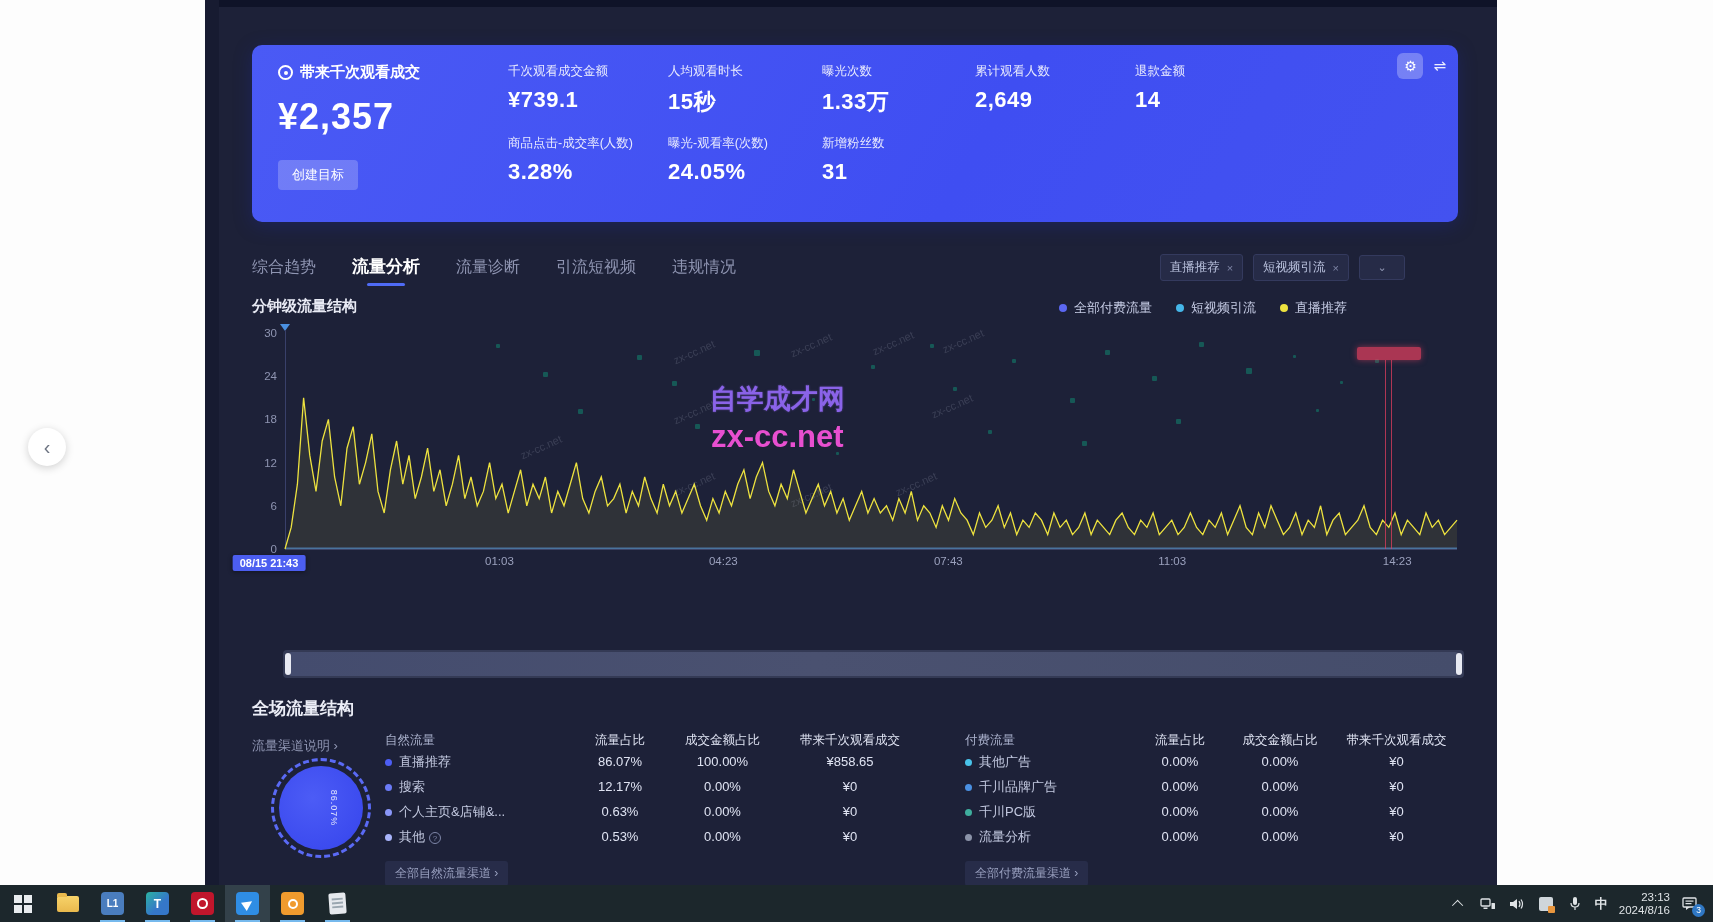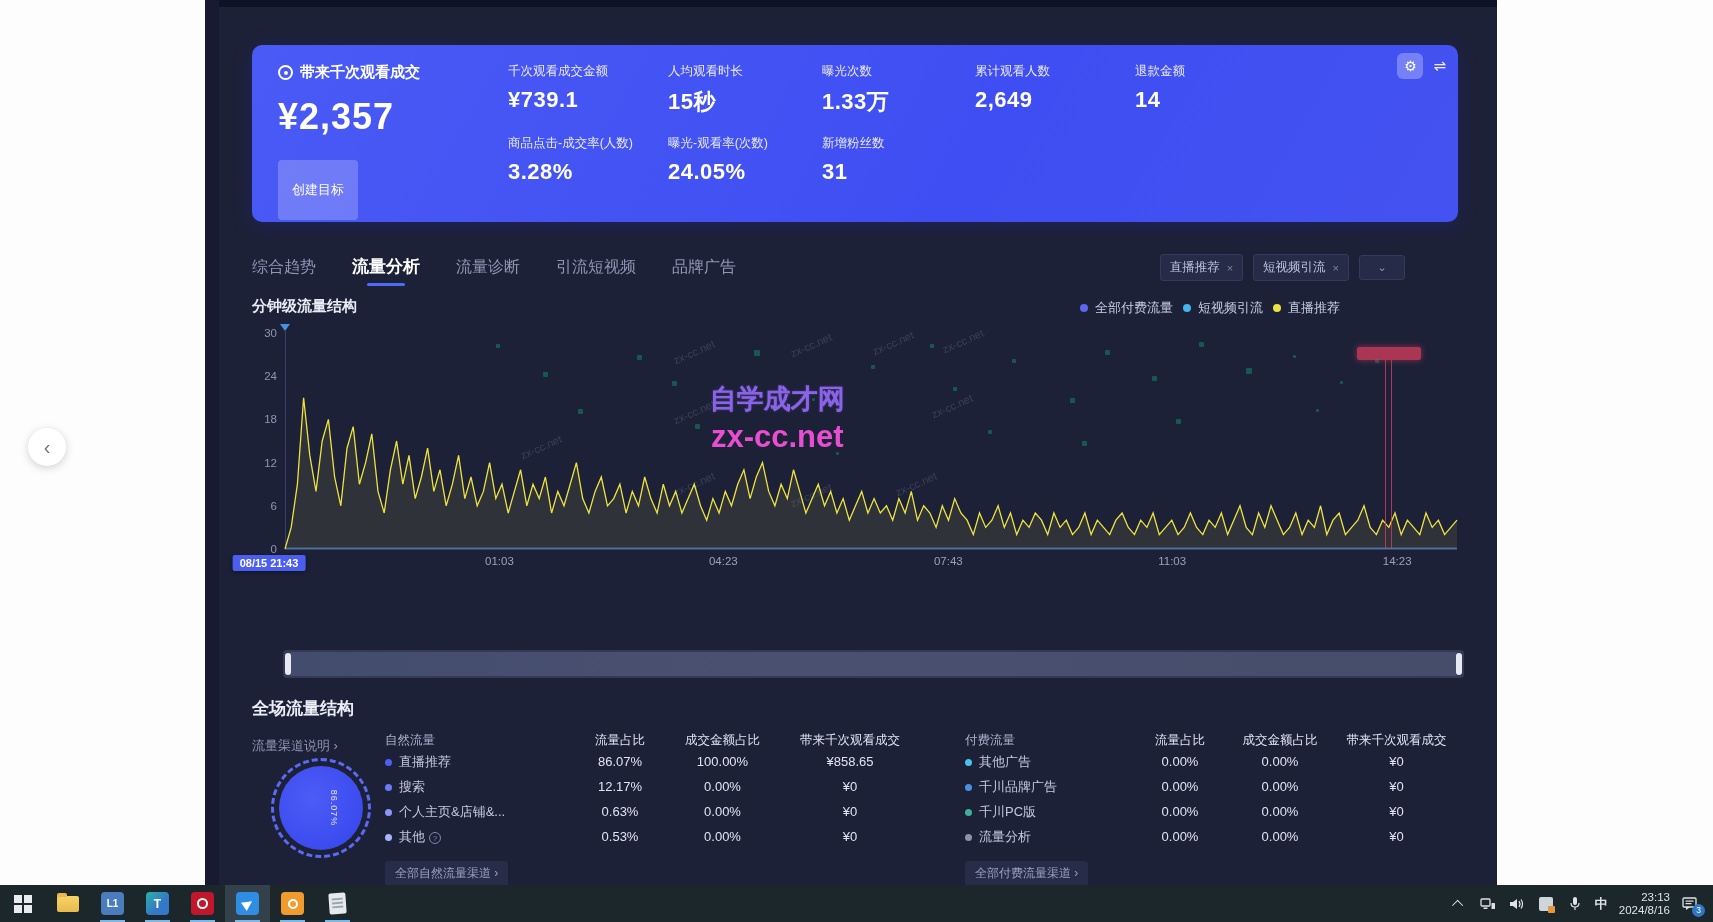--- a/index.html
+++ b/index.html
@@ -20,21 +20,21 @@
   
   .kpi-card { position:absolute; left:47px; top:45px; width:1206px; height:177px; border-radius:10px;
     background:linear-gradient(120deg,#4a5af5 0%,#3f4ef2 60%,#4352f0 100%); color:#fff;
     box-shadow:0 4px 18px rgba(30,40,150,.35); }
   .kpi-main { position:absolute; left:26px; top:18px; width:230px; }
   .kpi-title { display:flex; align-items:center; gap:7px; font-size:15px; font-weight:bold; }
   .target-icon { width:15px; height:15px; border-radius:50%; border:2px solid #fff; position:relative; display:inline-block; }
   .target-icon::after { content:""; position:absolute; left:3.5px; top:3.5px; width:4px; height:4px; border-radius:50%; background:#fff; }
   .kpi-value { font-size:36px; font-weight:bold; letter-spacing:1px; margin-top:14px; }
   .kpi-btn { margin-top:22px; display:inline-block; background:rgba(255,255,255,.22); border:none; color:#fff;
-    font-size:13px; padding:21px 14px; border-radius:4px; cursor:pointer; font-family:inherit; }
+    font-size:13px; padding:6px 14px; border-radius:4px; cursor:pointer; font-family:inherit; }
   .kpi-grid { position:absolute; left:256px; top:18px; display:grid;
     grid-template-columns:160px 154px 153px 160px 160px; grid-auto-rows:72px; }
   .kpi-label { font-size:12.5px; color:rgba(255,255,255,.88); }
   .kpi-val { font-size:22px; font-weight:bold; margin-top:7px; letter-spacing:.5px; }
   .card-actions { position:absolute; right:12px; top:8px; display:flex; align-items:center; gap:10px; }
   .gear-btn { width:26px; height:26px; border-radius:6px; background:rgba(255,255,255,.28); display:flex;
     align-items:center; justify-content:center; font-size:14px; color:#fff; cursor:pointer; }
   .swap-btn { font-size:15px; color:rgba(255,255,255,.9); cursor:pointer; }
 
   
@@ -46,21 +46,21 @@
     bottom:0; width:38px; height:3px; border-radius:2px; background:#4f6bf5; }
   .chips { position:absolute; right:92px; top:2px; display:flex; gap:10px; align-items:center; }
   .chip { background:#262b47; border:1px solid #343a5e; color:#bcc4e0; font-size:12.5px;
     padding:4px 9px; border-radius:3px; display:flex; align-items:center; gap:7px; cursor:pointer; }
   .chip .x { color:#7d84a5; font-size:11px; }
   .chip-drop { background:#262b47; border:1px solid #343a5e; color:#8f95b2; width:46px; height:25px;
     border-radius:3px; display:flex; align-items:center; justify-content:center; font-size:11px; cursor:pointer; }
 
   
   .chart-title { position:absolute; left:47px; top:297px; font-size:15px; font-weight:bold; color:#e9ebf5; }
-  .legend { position:absolute; right:157px; top:299px; display:flex; gap:10px; }
+  .legend { position:absolute; right:150px; top:299px; display:flex; gap:24px; }
   .legend-item { display:flex; align-items:center; gap:7px; font-size:13px; color:#c7cde6; cursor:pointer; }
   .legend-dot { width:8px; height:8px; border-radius:50%; display:inline-block; }
 
   .plot-wrap { position:absolute; left:80px; top:333px; width:1172px; height:216px; }
   .plot-svg { position:absolute; left:0; top:0; width:100%; height:100%; overflow:visible; }
   .y-axis-line { position:absolute; left:80px; top:330px; width:1px; height:219px; background:#39406a; }
   .y-axis-cap { position:absolute; left:75px; top:324px; width:0; height:0;
     border-left:5px solid transparent; border-right:5px solid transparent; border-top:7px solid #4a90e2; }
   .y-tick { position:absolute; width:40px; text-align:right; font-size:11.5px; color:#8f95b2; transform:translateY(-50%); }
   .x-tick { position:absolute; top:555px; transform:translateX(-50%); font-size:11.5px; color:#9ba1bd; white-space:nowrap; }
@@ -214,21 +214,21 @@
         <div class="swap-btn"><span>⇌</span></div>
       </div>
     </div>
 
     <div class="tabs-row">
       <div class="tabs" id="tabsBox">
           <div class="tab">综合趋势</div>
           <div class="tab active">流量分析</div>
           <div class="tab">流量诊断</div>
           <div class="tab">引流短视频</div>
-          <div class="tab">品牌广告</div>
+          <div class="tab">违规情况</div>
         </div>
       <div class="chips" id="chipsBox">
           <div class="chip">
             <span>直播推荐</span>
             <span class="x">×</span>
           </div>
           <div class="chip">
             <span>短视频引流</span>
             <span class="x">×</span>
           </div>

